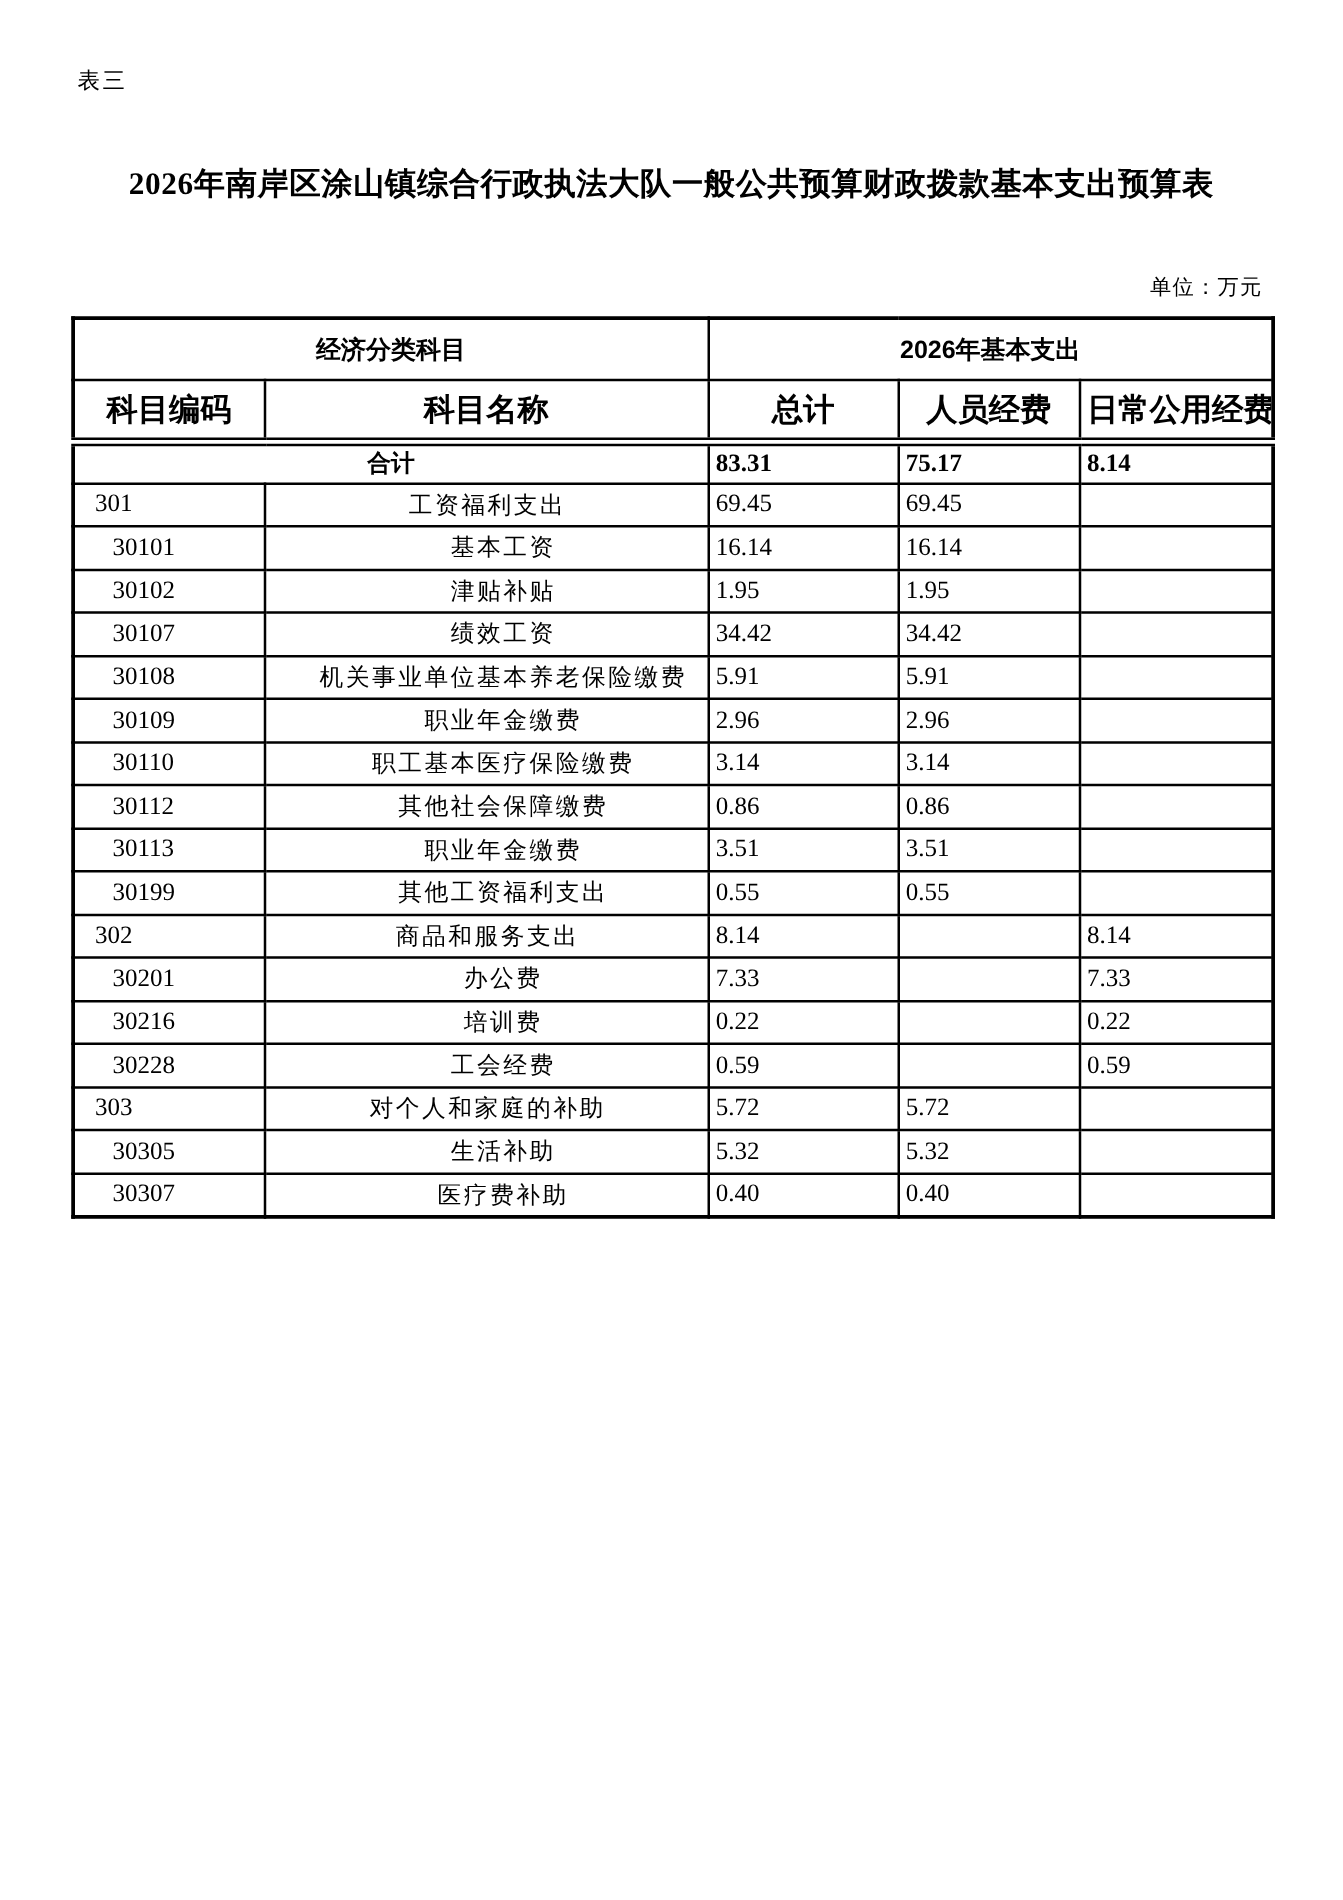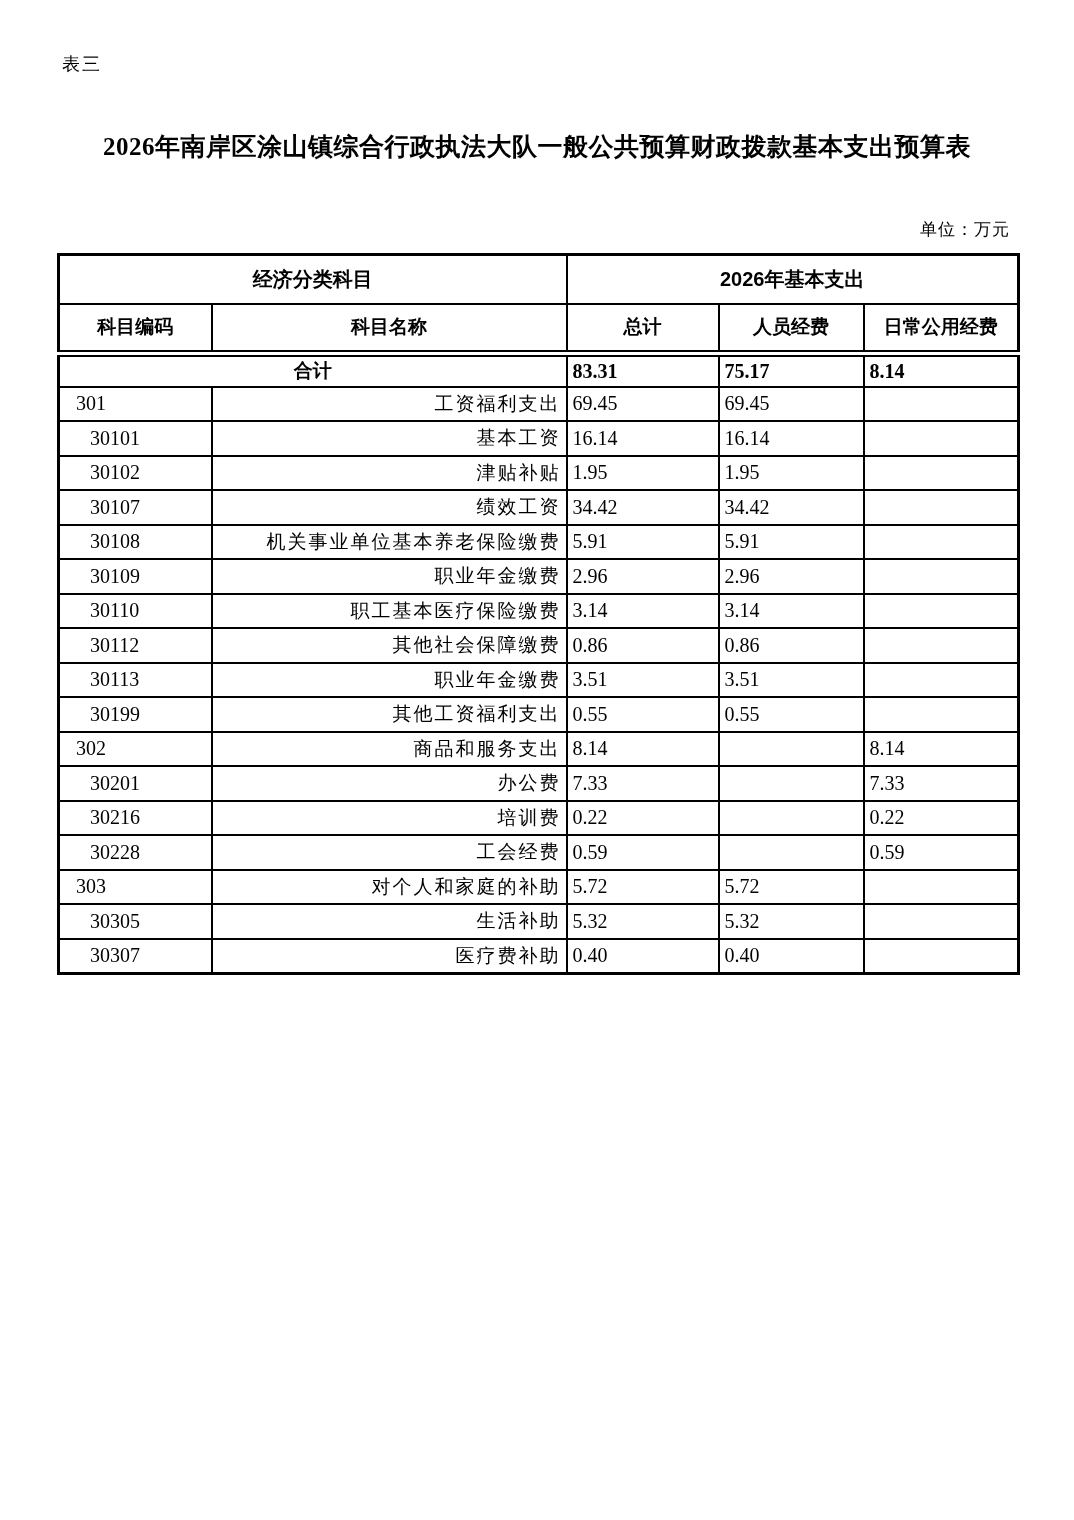--- a/index.html
+++ b/index.html
@@ -42,35 +42,35 @@
     overflow: hidden;
     white-space: nowrap;
     vertical-align: middle;
   }
   .budget thead th {
     font-family: "Liberation Sans", "DejaVu Sans", sans-serif;
     font-weight: bold;
     text-align: center;
   }
   tr.hrow1 { height: 49px; font-size: 20px; }
-  tr.hrow2 { height: 50px; font-size: 19px; margin-left: 44px; }
+  tr.hrow2 { height: 50px; font-size: 25px; margin-left: 44px; }
   
   tr.hrow2 th { border-bottom: 7px double #000; }
 
   tr.total-row { height: 33px; }
   tr.total-row td.label {
     font-family: "Liberation Sans", "DejaVu Sans", sans-serif;
     font-weight: bold; text-align: center; font-size: 19px; margin-left: 15px;
   }
   tr.body-row { height: 34.5px; }
 
   td.num  { text-align: left; font-size: 20px; padding-right: 6px; }
   td.bold { font-weight: bold; }
   td.code { font-size: 20px; text-align: left; }
-  td.name { font-size: 19px; text-align: right; letter-spacing: 2px; }
+  td.name { font-size: 19px; text-align: center; letter-spacing: 2px; }
 
   tr.lvl1 td.code { padding-left: 16px; margin-top: 23px; }
   tr.lvl1 td.name { padding-left: 7px; }
   tr.lvl2 td.code { padding-left: 30px; }
   tr.lvl2 td.name { padding-left: 32px; }
 </style>
 </head>
 <body>
 
 <main class="page">

